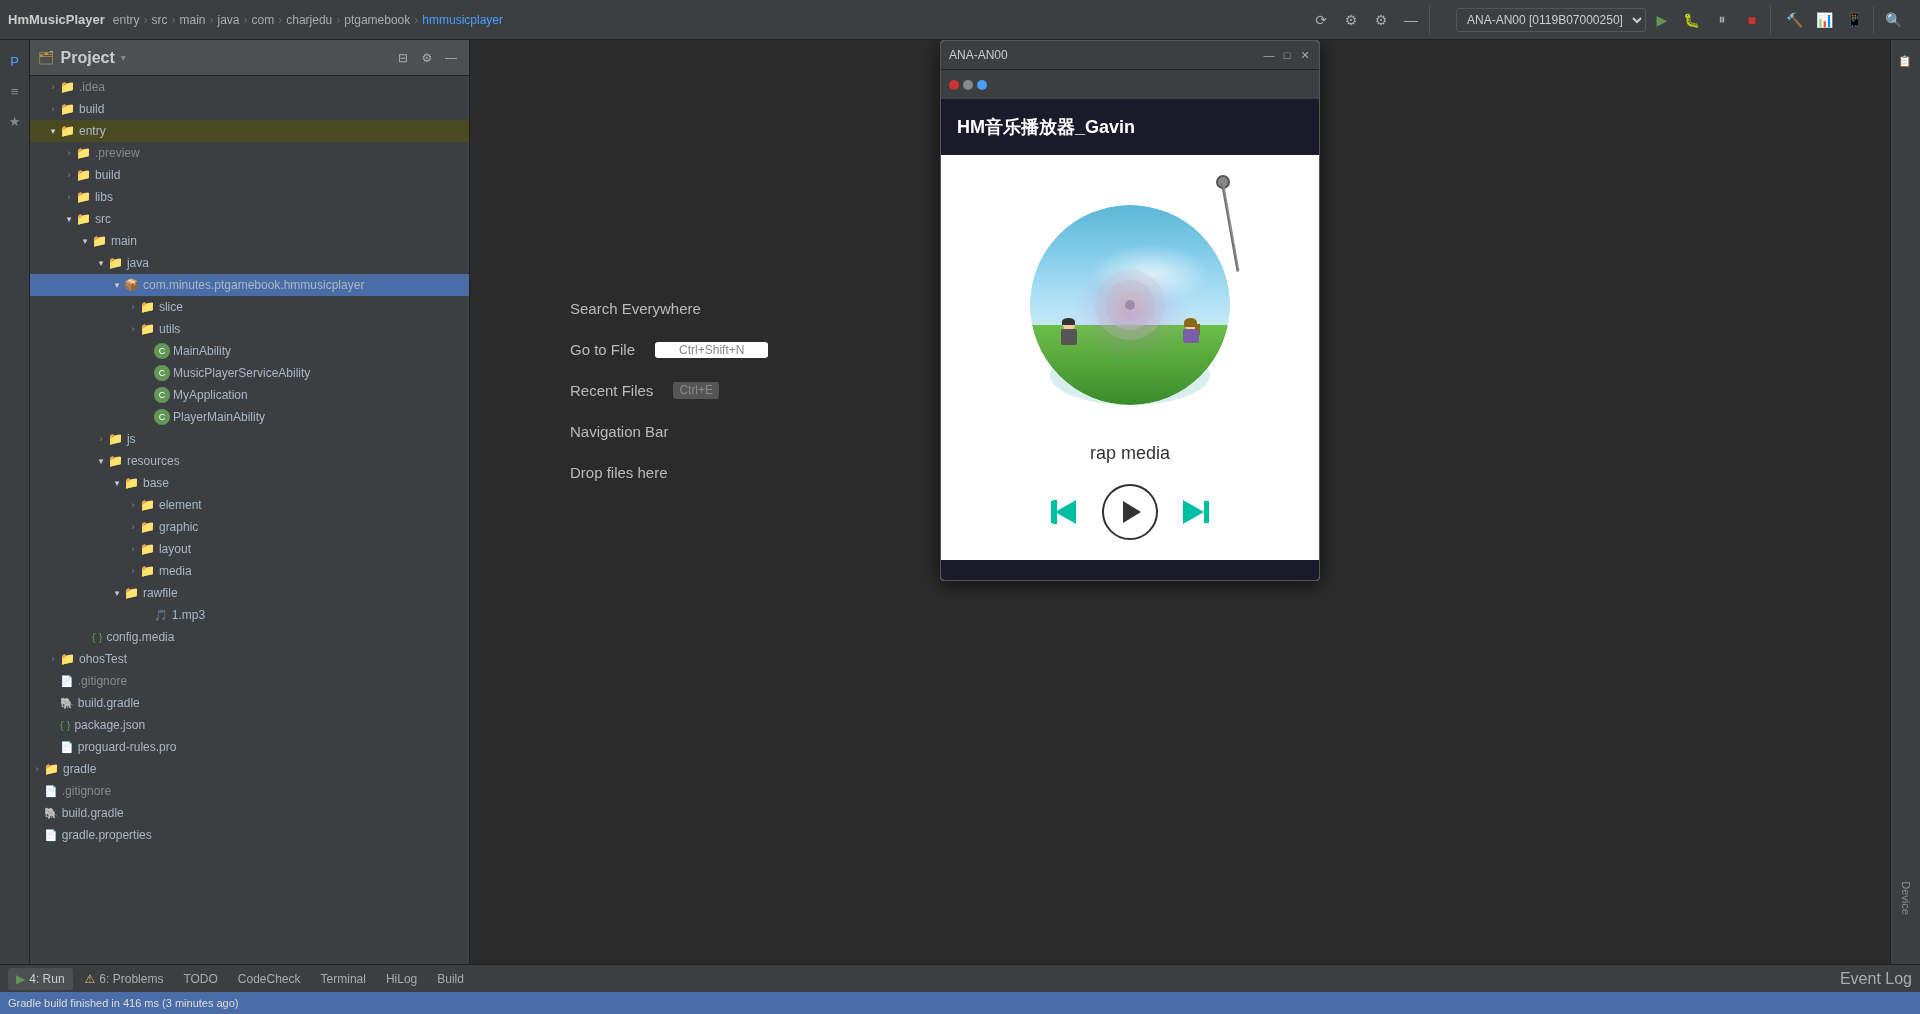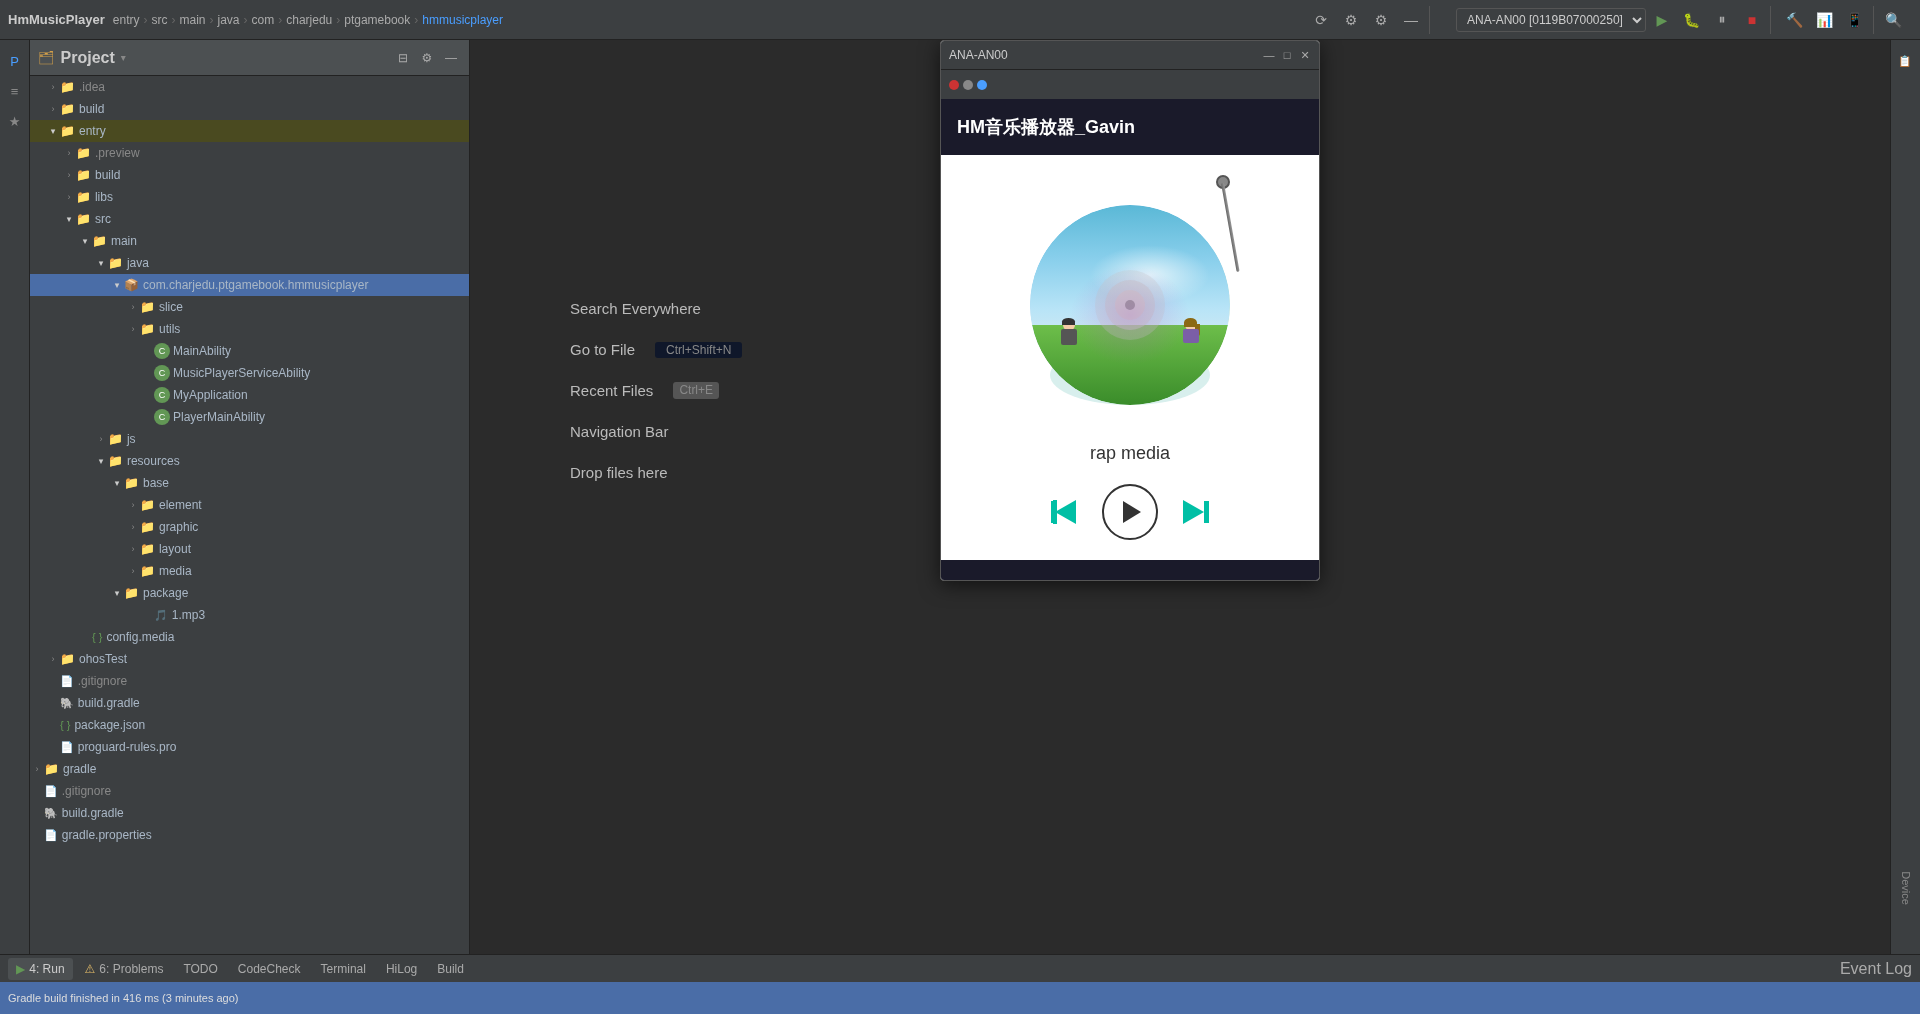--- a/index.html
+++ b/index.html
@@ -329,21 +329,21 @@
       margin-left: auto;
       display: flex;
       align-items: center;
       gap: 4px;
       font-size: 16px;
       color: #aaa;
     }
 
     
     .status-bar {
-      height: 32px;
+      height: 22px;
       background: #4a6da7;
       display: flex;
       align-items: center;
       padding: 0 8px;
       font-size: 11px;
       color: #eee;
       flex-shrink: 0;
     }
 
     
@@ -515,21 +515,21 @@
         <span class="indent" style="width:64px"></span>
         <span class="arrow" style="color:#ccc;">▾</span>
         <span class="folder-icon icon-blue">📁</span>
         <span class="item-text">java</span>
       </div>
 
       <div class="tree-item selected">
         <span class="indent" style="width:80px"></span>
         <span class="arrow" style="color:#ccc;">▾</span>
         <span class="folder-icon icon-blue">📦</span>
-        <span class="item-text">com.charjedu.ptgamebook.hmmusicplayer</span>
+        <span class="item-text">com.minutes.ptgamebook.hmmusicplayer</span>
       </div>
 
       <div class="tree-item">
         <span class="indent" style="width:96px"></span>
         <span class="arrow">›</span>
         <span class="folder-icon icon-blue">📁</span>
         <span class="item-text">slice</span>
       </div>
 
       <div class="tree-item">
@@ -613,21 +613,21 @@
         <span class="indent" style="width:96px"></span>
         <span class="arrow">›</span>
         <span class="folder-icon icon-yellow">📁</span>
         <span class="item-text">media</span>
       </div>
 
       <div class="tree-item">
         <span class="indent" style="width:80px"></span>
         <span class="arrow" style="color:#ccc;">▾</span>
         <span class="folder-icon icon-yellow">📁</span>
-        <span class="item-text">package</span>
+        <span class="item-text">rawfile</span>
       </div>
 
       <div class="tree-item">
         <span class="indent" style="width:110px"></span>
         <span class="arrow" style="visibility:hidden">›</span>
         <span class="file-icon" style="color:#888;">🎵</span>
         <span class="item-text">1.mp3</span>
       </div>
 
       <div class="tree-item">
@@ -710,21 +710,21 @@
         <span>Search Everywhere</span>
       </div>
     </div>
 
     <div style="position:absolute;top:260px;left:100px;display:flex;flex-direction:column;gap:24px;">
       <div style="display:flex;align-items:center;gap:60px;font-size:15px;color:#bbb;">
         <span>Search Everywhere</span>
       </div>
       <div style="display:flex;align-items:center;gap:20px;font-size:15px;color:#bbb;">
         <span>Go to File</span>
-        <span style="color:#888;background:#0f172a;border-radius:3px;padding:1px 11px;font-size:12px;">Ctrl+Shift+N</span>
+        <span style="color:#888;background:#ffffff;border-radius:3px;padding:1px 24px;font-size:12px;">Ctrl+Shift+N</span>
       </div>
       <div style="display:flex;gap:20px;font-size:15px;color:#bbb;">
         <span>Recent Files</span>
         <span style="color:#888;background:#555;border-radius:3px;padding:1px 6px;font-size:12px;">Ctrl+E</span>
       </div>
       <div style="display:flex;align-items:center;gap:20px;font-size:15px;color:#bbb;">
         <span>Navigation Bar</span>
       </div>
       <div style="font-size:15px;color:#bbb;">
         <span>Drop files here</span>

